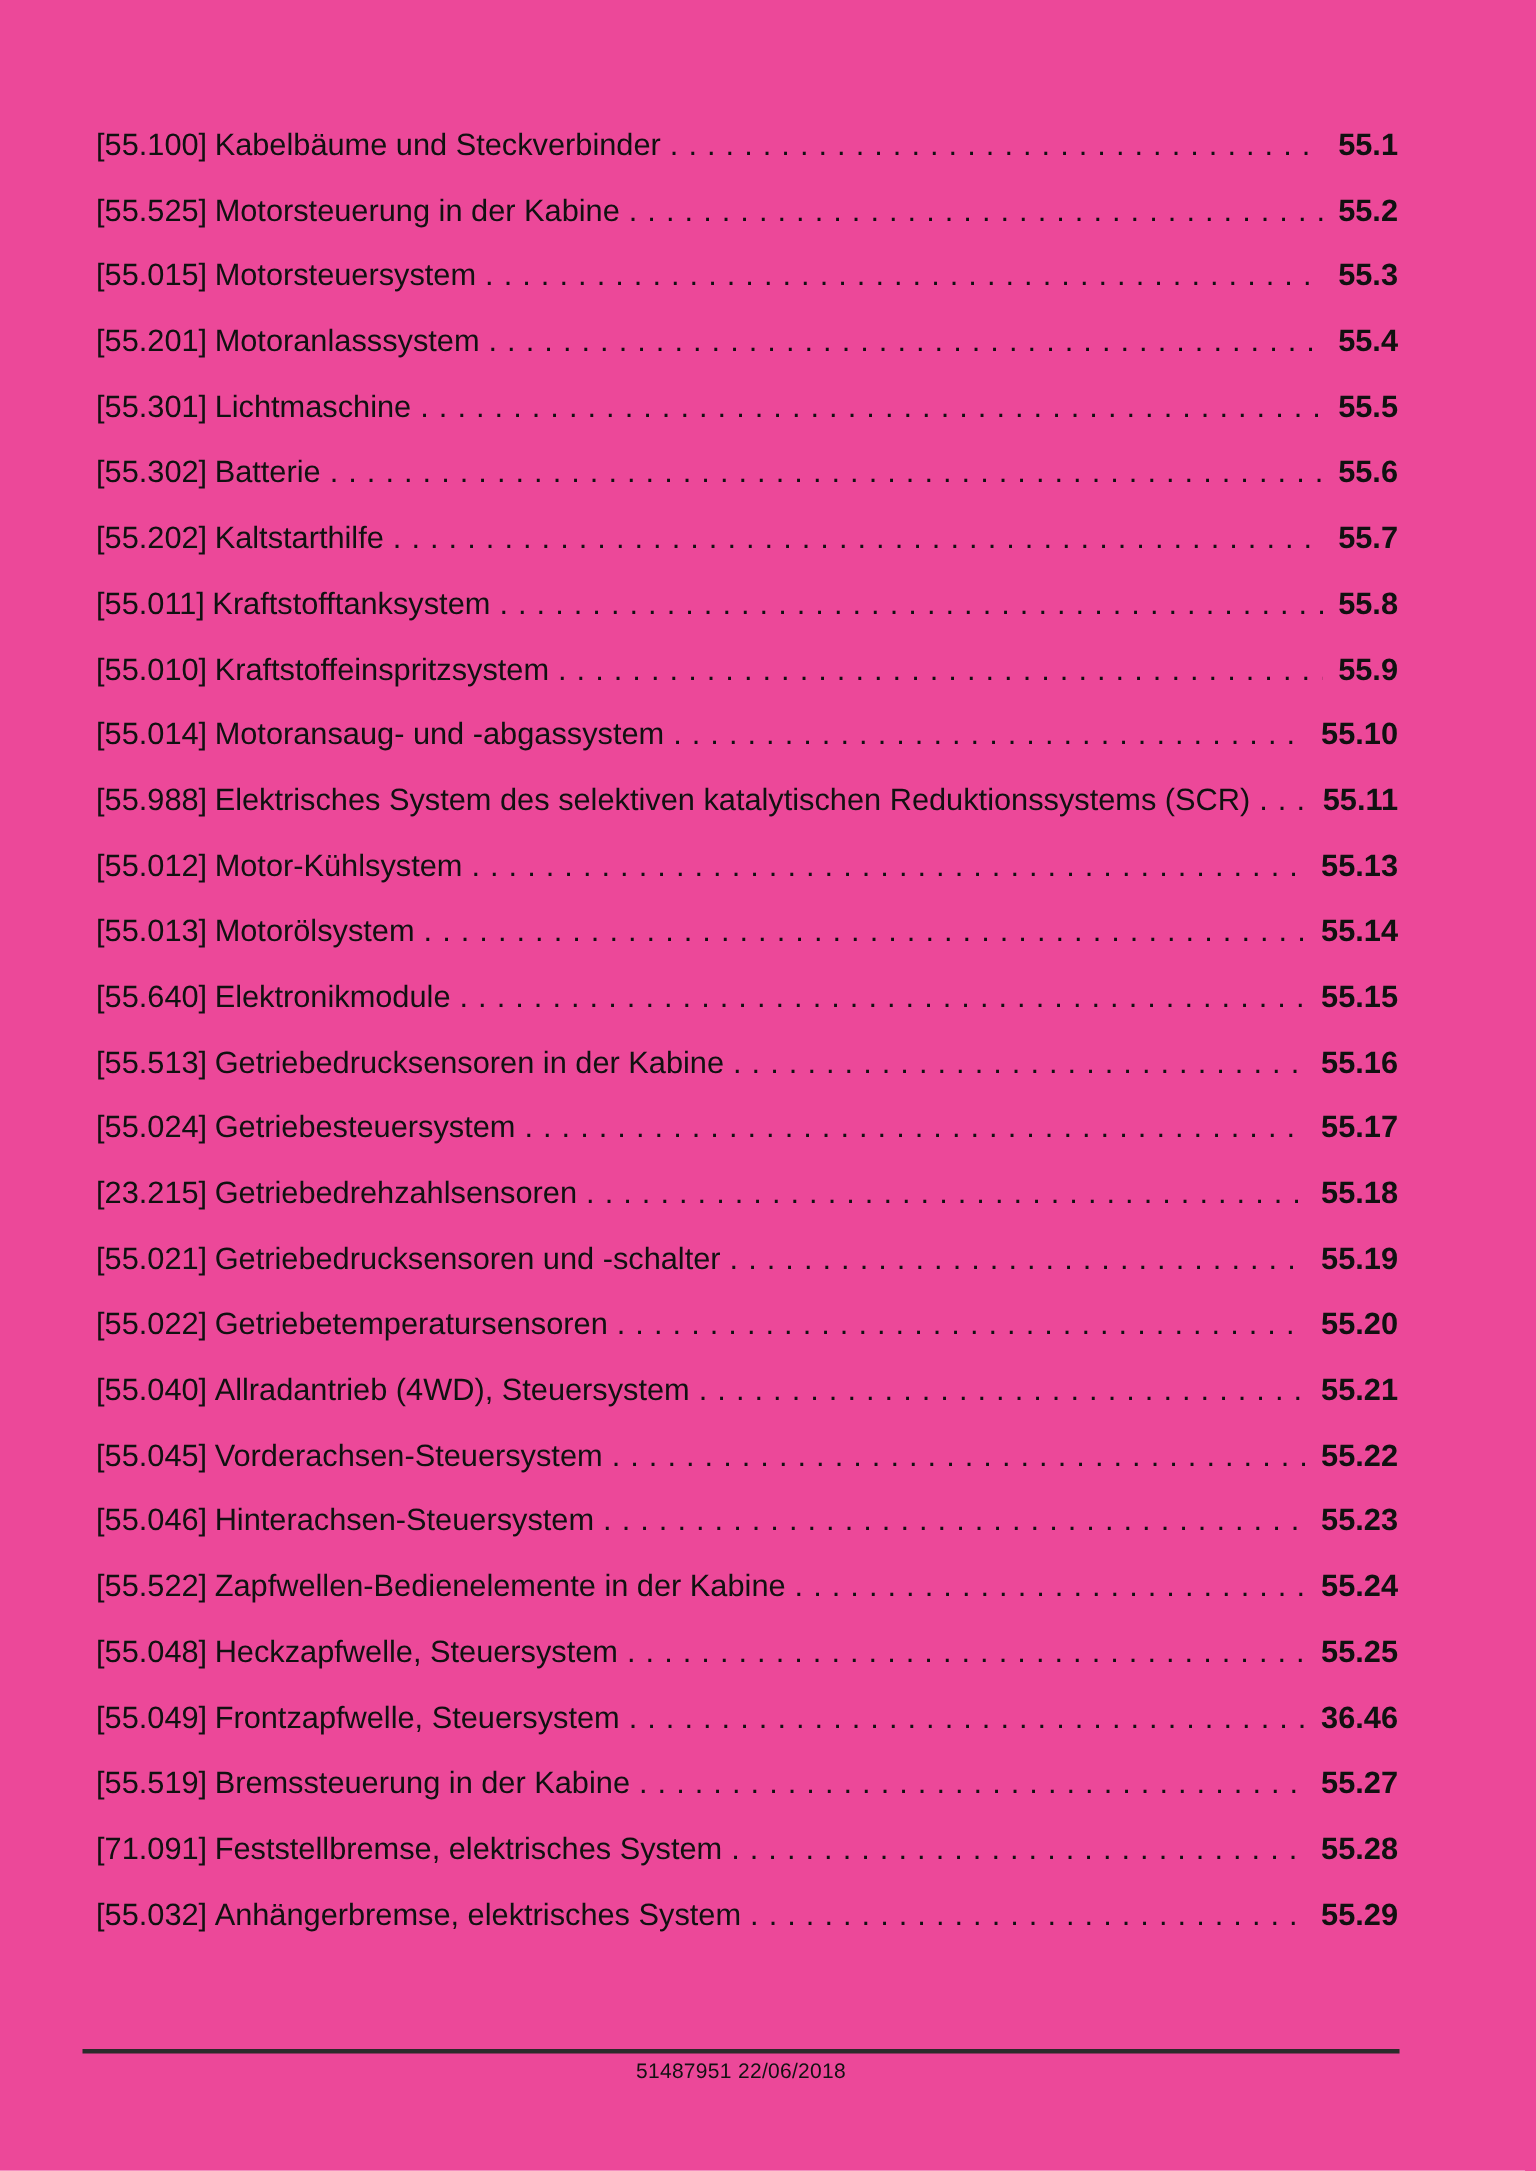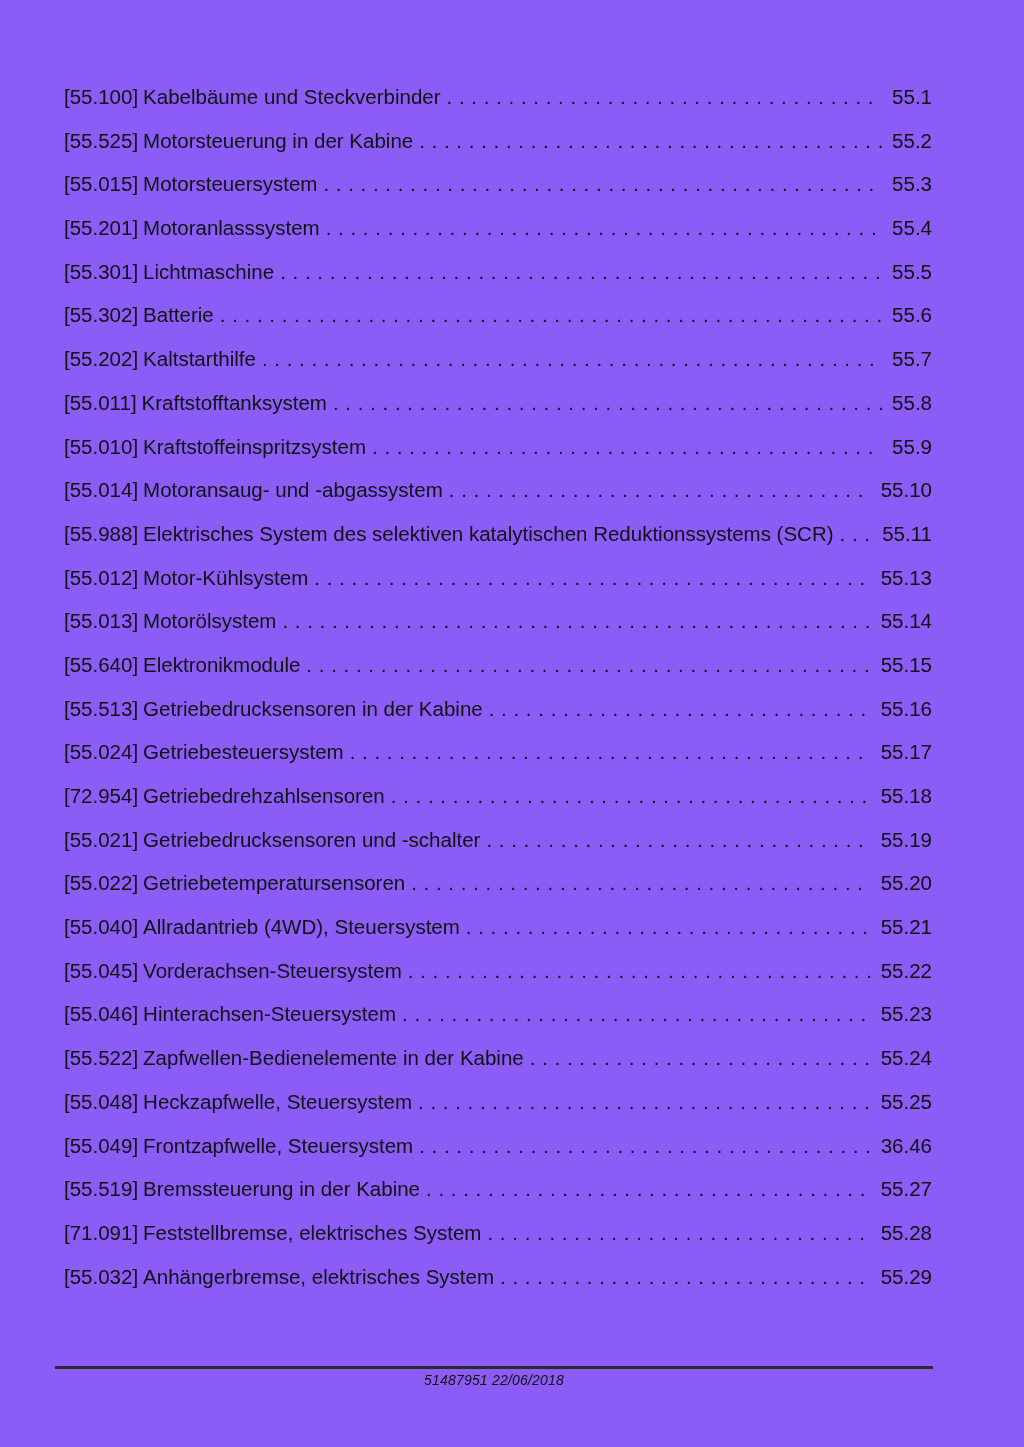--- a/index.html
+++ b/index.html
@@ -7,21 +7,21 @@
   body {
     width: 1024px; height: 1447px;
     font-family: "Liberation Sans", "DejaVu Sans", sans-serif;
     position: relative;
     overflow: hidden;
   }
   .page {
     position: absolute;
     left: 0; top: 0;
     width: 1024px; height: 1447px;
-    background: #8b5cf6;
+    background: #ec4899;
     color: #111111;
   }
   .toc {
     position: absolute;
     left: 64px;
     top: 84px;
     width: 868px;
   }
   .row {
     display: flex;
@@ -42,35 +42,35 @@
     min-width: 0;
   }
   .leader::after {
     content: ". . . . . . . . . . . . . . . . . . . . . . . . . . . . . . . . . . . . . . . . . . . . . . . . . . . . . . . . . . . . . . . . . . . . . . . . . . . . . . . . . . . . . . . . . . . . . . . . . . . . . . . . . . . . . . . . . . . . . . . . . . . . . . . . . . . .";
     letter-spacing: 0.5px;
     color: #111111;
   }
   .pagenum {
     flex: 0 0 auto;
     text-align: right;
+    font-weight: bold;
   }
   .footer {
     position: absolute;
     left: 55px;
     top: 1366px;
     width: 878px;
     border-top: 3px solid #2b2b2b;
     text-align: center;
   }
   .footer-text {
     padding-top: 3px;
     font-size: 14px;
     color: #111111;
     letter-spacing: 0.2px;
-    font-style: italic;
   }
 </style>
 </head>
 <body>
 
 <div class="page">
   <div class="toc">
   <div class="row">
     <span class="label"><span class="code">[55.100]</span><span class="title">Kabelbäume und Steckverbinder</span></span>
     <span class="leader"></span>
@@ -162,21 +162,21 @@
     <span class="pagenum">55.16</span>
   </div>
 
   <div class="row">
     <span class="label"><span class="code">[55.024]</span><span class="title">Getriebesteuersystem</span></span>
     <span class="leader"></span>
     <span class="pagenum">55.17</span>
   </div>
 
   <div class="row">
-    <span class="label"><span class="code">[72.954]</span><span class="title">Getriebedrehzahlsensoren</span></span>
+    <span class="label"><span class="code">[23.215]</span><span class="title">Getriebedrehzahlsensoren</span></span>
     <span class="leader"></span>
     <span class="pagenum">55.18</span>
   </div>
 
   <div class="row">
     <span class="label"><span class="code">[55.021]</span><span class="title">Getriebedrucksensoren und -schalter</span></span>
     <span class="leader"></span>
     <span class="pagenum">55.19</span>
   </div>
 

